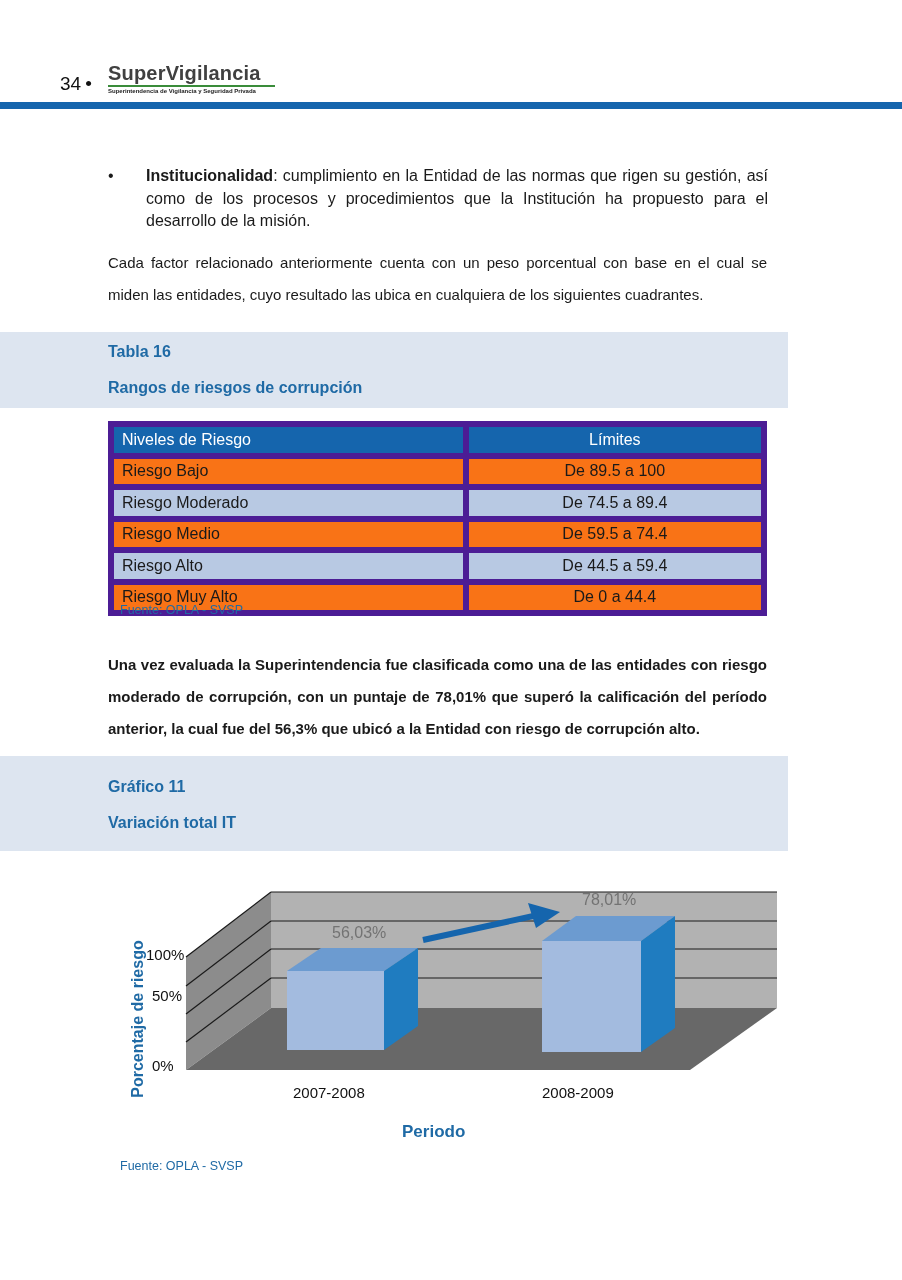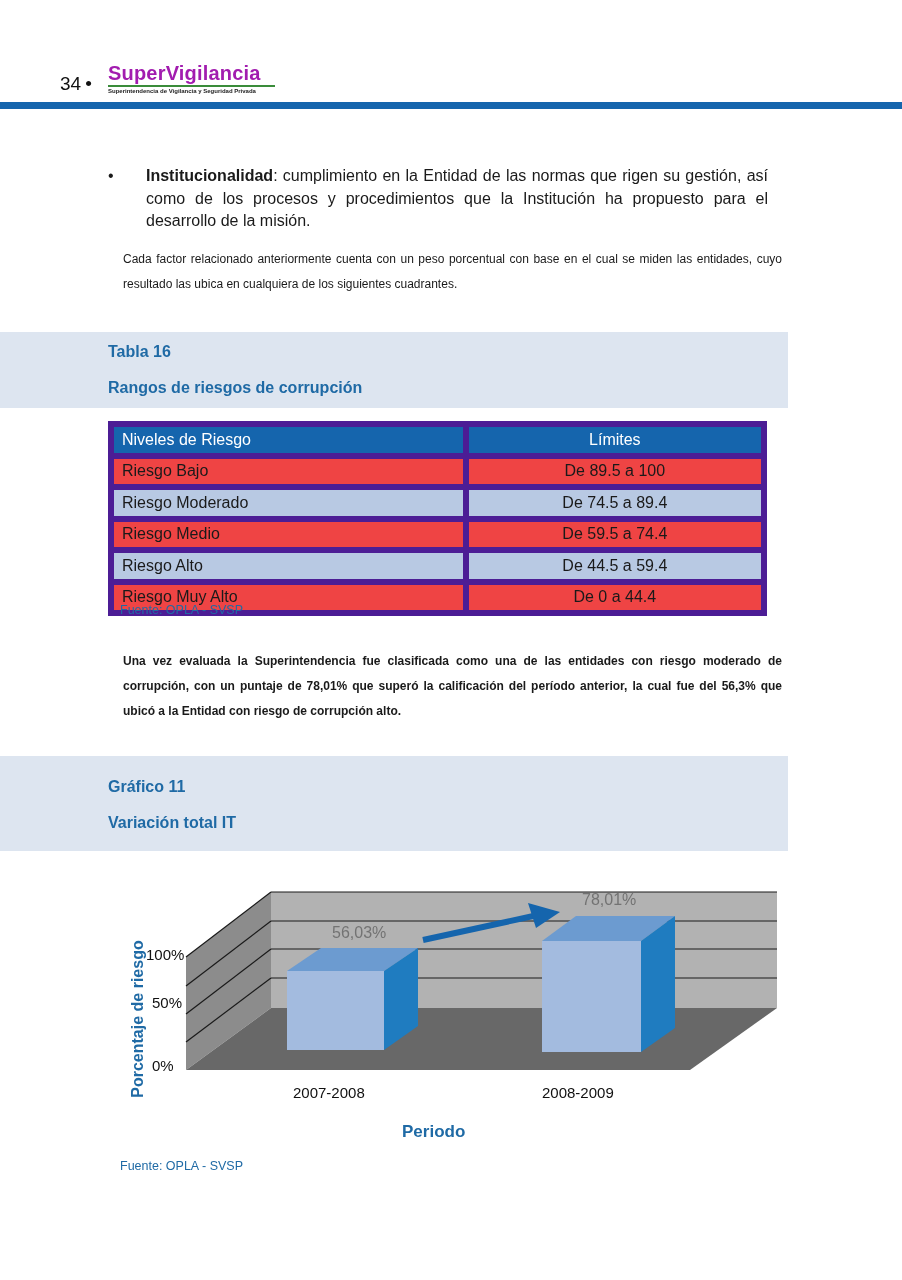--- a/index.html
+++ b/index.html
@@ -4,42 +4,42 @@
 <style>
   html, body { margin:0; padding:0; }
   body {
     width:902px; height:1280px; position:relative; background:#ffffff;
     font-family: "Liberation Sans", "DejaVu Sans", sans-serif; color:#1a1a1a; overflow:hidden;
   }
   .header { position:absolute; left:0; top:0; width:902px; height:95px;margin-top:18px; }
   .page-num { position:absolute; left:60px; top:55px; font-size:19px; color:#111; }
   .page-num .dot { margin-left:4px; }
   .logo { position:absolute; left:108px; top:44px; }
-  .logo-title { font-family:"Liberation Sans", sans-serif; font-weight:bold; font-size:20px; color:#a21caf; letter-spacing:0.2px; line-height:22px; }
+  .logo-title { font-family:"Liberation Sans", sans-serif; font-weight:bold; font-size:20px; color:#404040; letter-spacing:0.2px; line-height:22px; }
   .logo-rule { width:167px; height:2px; background:#3a8c3a; margin-top:1px; }
   .logo-sub { font-size:6px; font-weight:bold; color:#222; margin-top:1px; white-space:nowrap; }
   .header-bar { position:absolute; left:0; top:84px; width:902px; height:7px; background:#1565ad; }
 
   .bullet { position:absolute; left:108px; top:165px; width:660px; font-size:16px; line-height:22.5px; }
   .bullet .mark { position:absolute; left:0; top:0; }
   .bullet .text { margin-left:38px; text-align:justify; }
-  .para { position:absolute; left:108px; width:659px; font-size:12px; line-height:25px; text-align:justify;margin-left:15px; }
+  .para { position:absolute; left:108px; width:659px; font-size:15px; line-height:32px; text-align:justify; }
   .para1 { top:247px; }
   .para2 { top:649px;font-weight:bold; }
 
   .caption-box { position:absolute; left:0; width:788px; background:#dde5f0; }
   .caption-box .cap-line { position:absolute; left:108px; font-size:16px; font-weight:bold; color:#1f6aa5; }
   .cap1 { top:332px; height:76px; }
   .cap2 { top:756px; height:95px; }
 
   table.risk { position:absolute; left:108px; top:421px; width:659px; border-collapse:collapse; font-size:16px; }
   table.risk th, table.risk td { border:6px solid #4c1d95; height:25.5px; padding:0 8px; }
   table.risk th { background:#1565ad; color:#fff; font-weight:normal; text-align:left; }
   table.risk th.lim, table.risk td.lim { text-align:center; }
-  table.risk tr.odd td { background:#ef4444; }
+  table.risk tr.odd td { background:#f97316; }
   table.risk tr.even td { background:#b8c9e3; }
   .source { position:absolute; left:108px; font-size:12.5px; color:#1f6aa5;margin-left:12px; }
   .src1 { top:603px; }
   .src2 { top:1159px; }
 
   .chart { position:absolute; left:100px; top:870px; width:690px; height:280px; }
   .chart svg { position:absolute; left:0; top:0; }
   .ylabel { position:absolute; left:-62px; top:140px; width:200px; transform:rotate(-90deg); transform-origin:center; text-align:center; font-weight:bold; color:#1f6aa5; font-size:16px; }
   .tick { position:absolute; font-size:15px; color:#111;padding-left:11px; }
   .cat { position:absolute; font-size:15px; color:#111; }
@@ -145,21 +145,21 @@
       <rect x="442" y="71" width="99" height="111" fill="#a3bbdf"></rect>
     </g>
 
     <g>
       <line x1="323" y1="70" x2="438" y2="45" stroke="#1565ad" stroke-width="6"></line>
       <polygon points="460,42 428,33 436,58" fill="#1565ad"></polygon>
     </g>
   </svg>
   <div class="ylabel">Porcentaje de riesgo</div>
   <div class="tick" style="left:35px; top:76px;">100%</div>
-  <div class="tick" style="left:41px; top:124px;">50%</div>
+  <div class="tick" style="left:41px; top:117px;">50%</div>
   <div class="tick" style="left:41px; top:187px;">0%</div>
   <div class="vlabel" style="left:232px; top:54px;">56,03%</div>
   <div class="vlabel" style="left:482px; top:21px;">78,01%</div>
   <div class="cat" style="left:193px; top:214px;">2007-2008</div>
   <div class="cat" style="left:442px; top:214px;">2008-2009</div>
   <div class="xlabel">Periodo</div>
 </div>
 
 <div class="source src2">Fuente: OPLA - SVSP</div>
 

